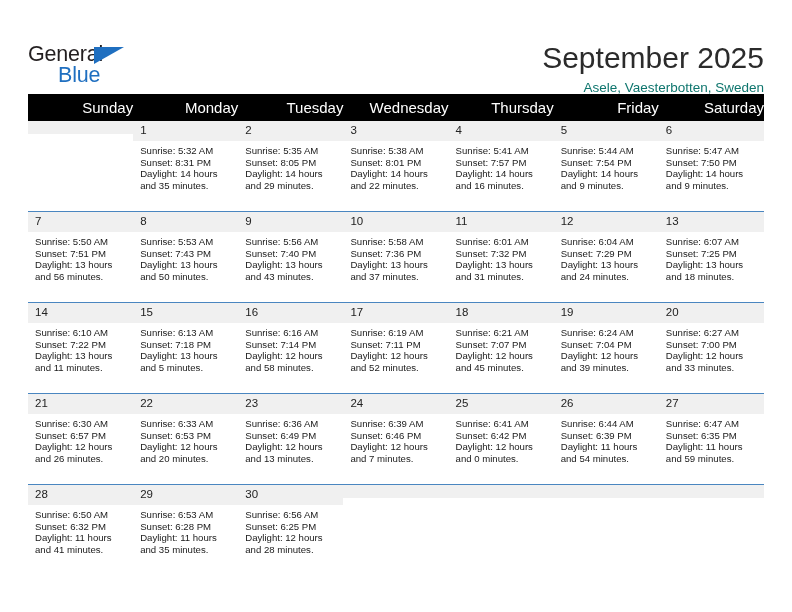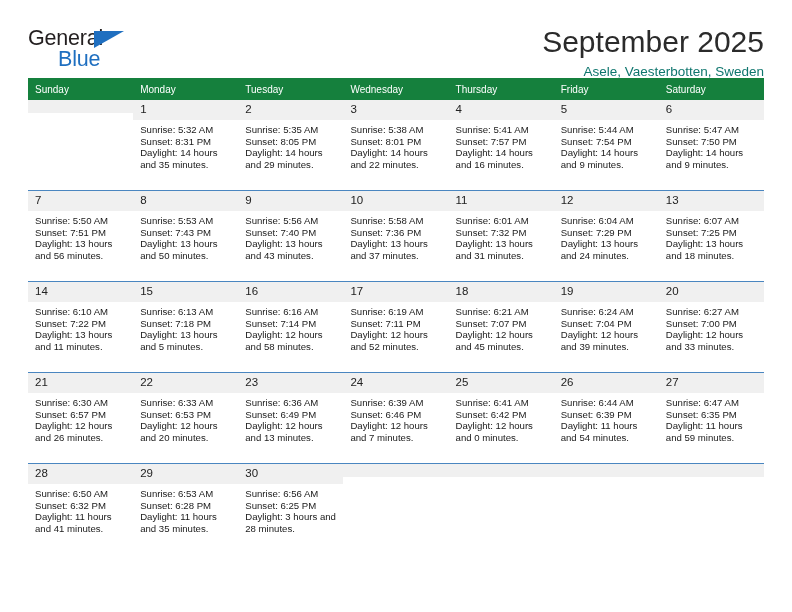--- a/index.html
+++ b/index.html
@@ -12,21 +12,21 @@
     background: #ffffff;
     font-family: "Liberation Sans", sans-serif;
     color: #000000;
     overflow: hidden;
   }
   .page {
     position: relative;
     width: 792px;
     height: 612px;
     box-sizing: border-box;
-    padding: 0 28px;
+    padding: 16px 28px;
   }
 
   
   .top {
     display: flex;
     align-items: flex-start;
     justify-content: space-between;
     height: 75px;
     padding-top: 26px;
     box-sizing: border-box;
@@ -85,25 +85,25 @@
   }
 
   
   .calendar {
     width: 736px;
     margin-top: 3px;
     border-collapse: collapse;
     table-layout: fixed;
   }
   .calendar th {
-    background: #15803d;
+    background: #000000;
     color: #ffffff;
-    font-size: 10px;
+    font-size: 15px;
     font-weight: normal;
-    text-align: left;
+    text-align: right;
     padding: 5px 0 5px 7px;
     height: 12px;
     border: none;
   }
   .calendar td {
     vertical-align: top;
     padding: 0;
     width: 105.14px;
     height: 90px;
     border: none;
@@ -413,21 +413,21 @@
               <div>Sunrise: 6:53 AM</div>
               <div>Sunset: 6:28 PM</div>
               <div class="wrap">Daylight: 11 hours and 35 minutes.</div>
             </div>
           </td>
           <td>
             <div class="daynum">30</div>
             <div class="detail">
               <div>Sunrise: 6:56 AM</div>
               <div>Sunset: 6:25 PM</div>
-              <div class="wrap">Daylight: 3 hours and 28 minutes.</div>
+              <div class="wrap">Daylight: 12 hours and 28 minutes.</div>
             </div>
           </td>
           <td class="empty">
             <div class="daynum blank"></div>
           </td>
           <td class="empty">
             <div class="daynum blank"></div>
           </td>
           <td class="empty">
             <div class="daynum blank"></div>

